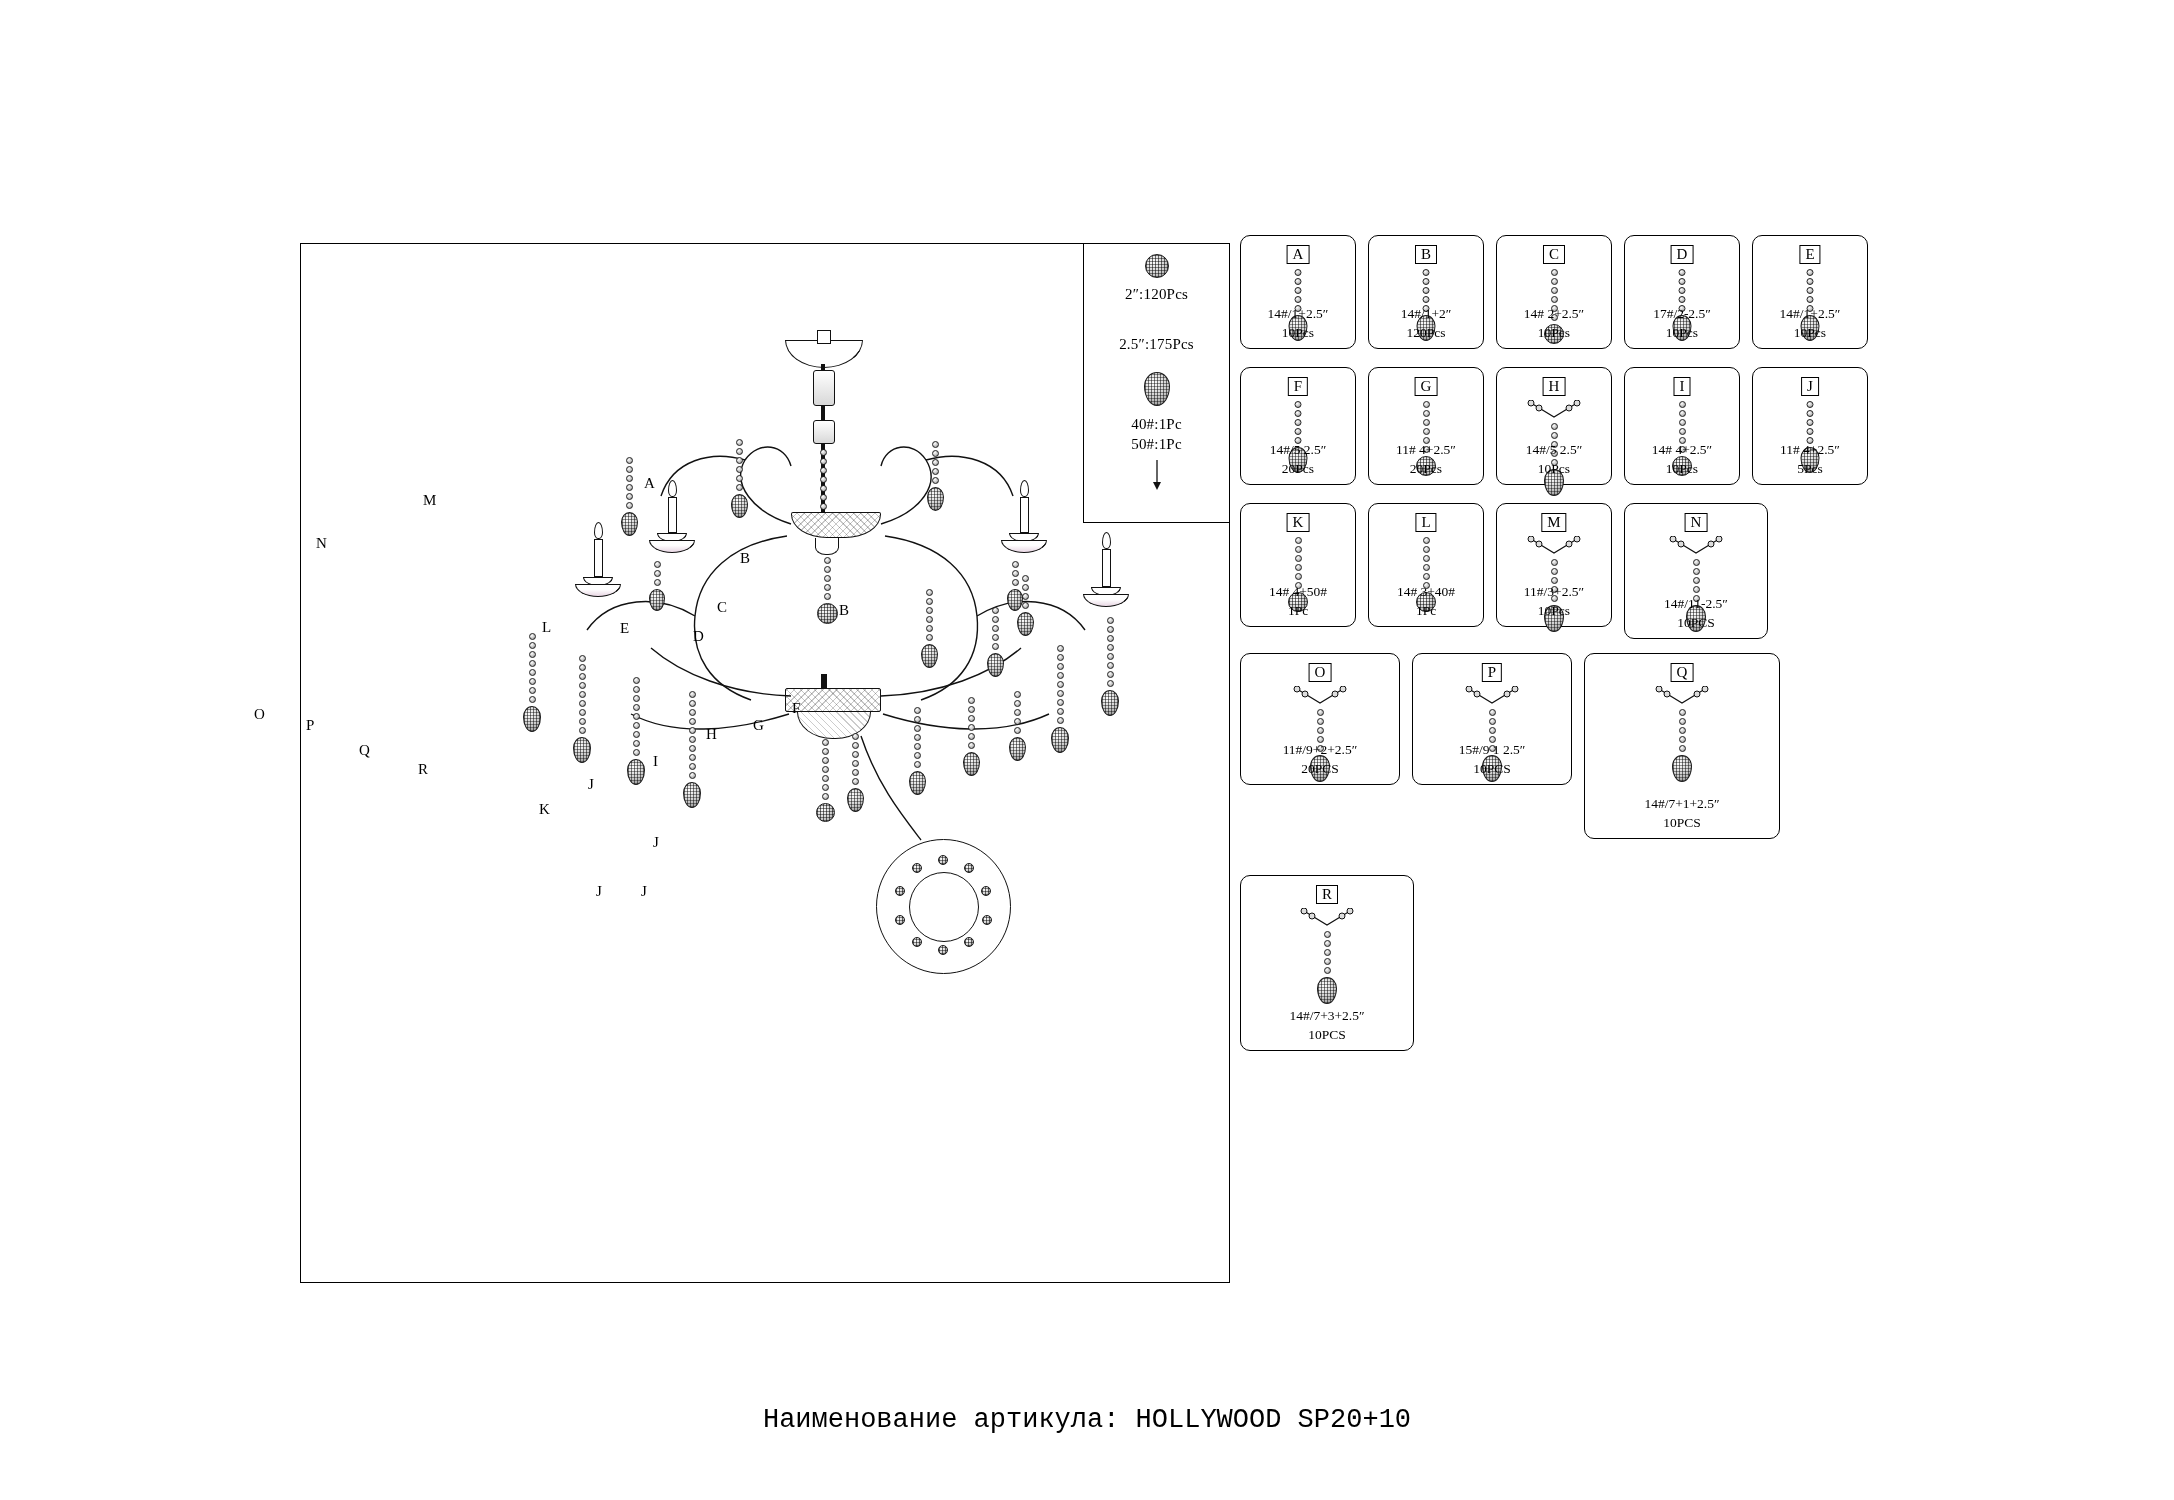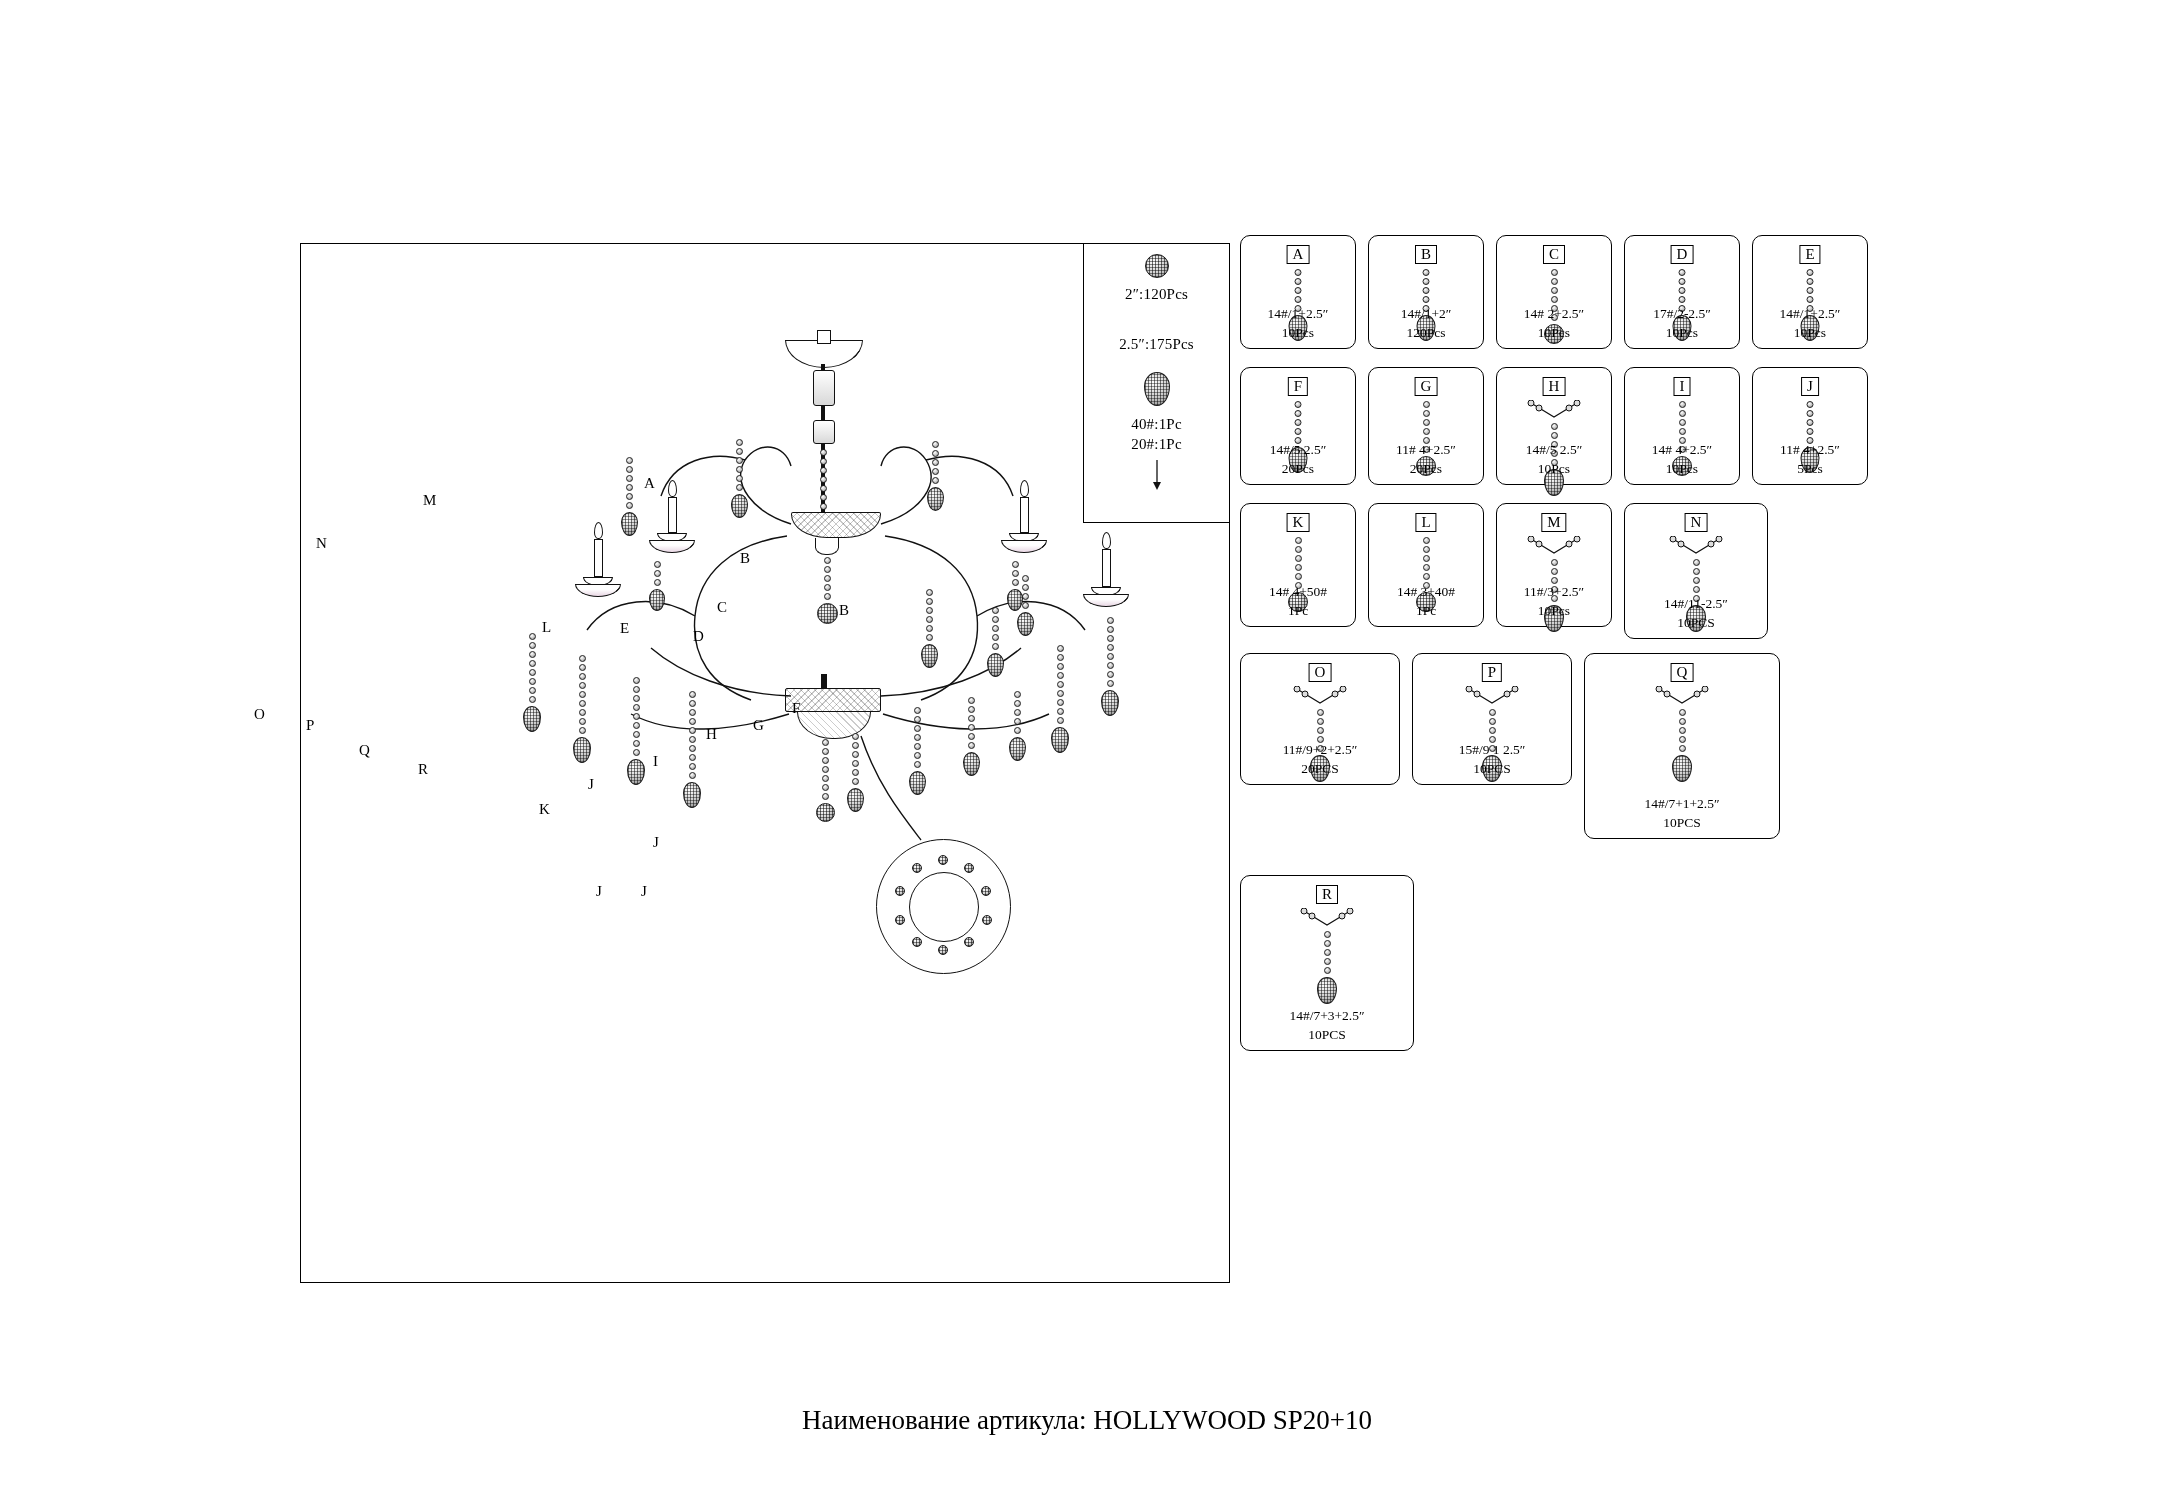--- a/index.html
+++ b/index.html
@@ -136,21 +136,21 @@
   }
 
   
   #caption {
     position: absolute;
     left: 0;
     top: 1405px;
     width: 2174px;
     text-align: center;
     font-size: 27px;
-    font-family: Liberation Serif, serif;
+    font-family: Liberation Mono, monospace;
   }
 
   
   .label {
     position: absolute;
     font-size: 15px;
     font-family: "Liberation Serif", serif;
   }
   #chandelier {
     position: absolute;
@@ -515,21 +515,21 @@
 <div id="legend-box">
   <div class="abs" style="left:50%; top:10px; transform:translateX(-50%);">
     <span class="ball" style="width:24px;height:24px;"></span>
   </div>
   <div class="abs legend-text" style="left:0; right:0; top:42px;">2″:120Pcs</div>
   <div class="abs legend-text" style="left:0; right:0; top:92px;">2.5″:175Pcs</div>
   <div class="abs" style="left:50%; top:128px; transform:translateX(-50%);">
     <span class="drop" style="width:26px;height:34px;"></span>
   </div>
   <div class="abs legend-text" style="left:0; right:0; top:172px;">40#:1Pc</div>
-  <div class="abs legend-text" style="left:0; right:0; top:192px;">20#:1Pc</div>
+  <div class="abs legend-text" style="left:0; right:0; top:192px;">50#:1Pc</div>
   <svg class="abs" width="14" height="30" style="left:50%; top:216px; transform:translateX(-50%);">
     <line x1="7" y1="0" x2="7" y2="24" stroke="#111" stroke-width="1.3"></line>
     <polygon points="7,30 3,22 11,22" fill="#111"></polygon>
   </svg>
 </div>
 
 <div id="parts-area">
     <div class="part-card" style="left: 0px; top: 0px; width: 116px; height: 114px;">
       <div class="part-letter">A</div>
       <div class="part-art">

